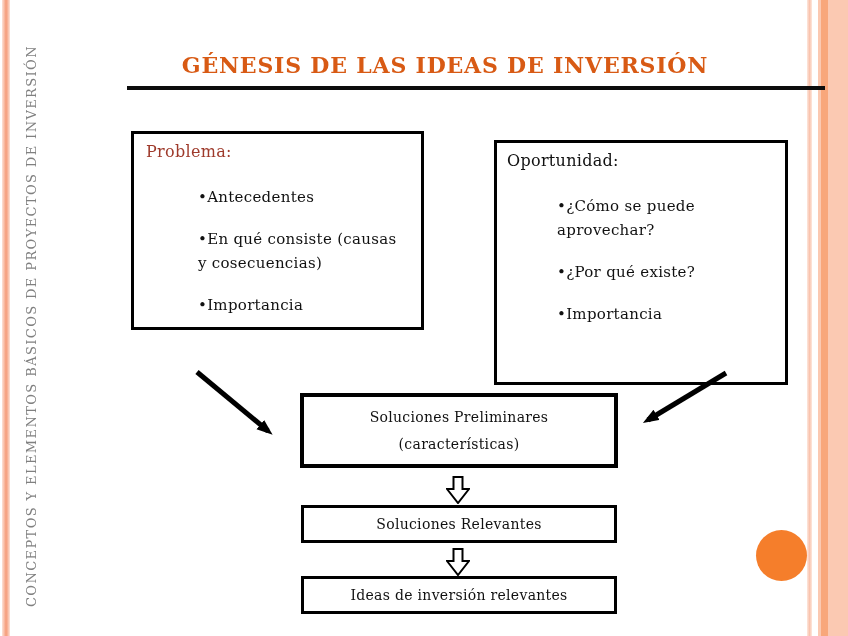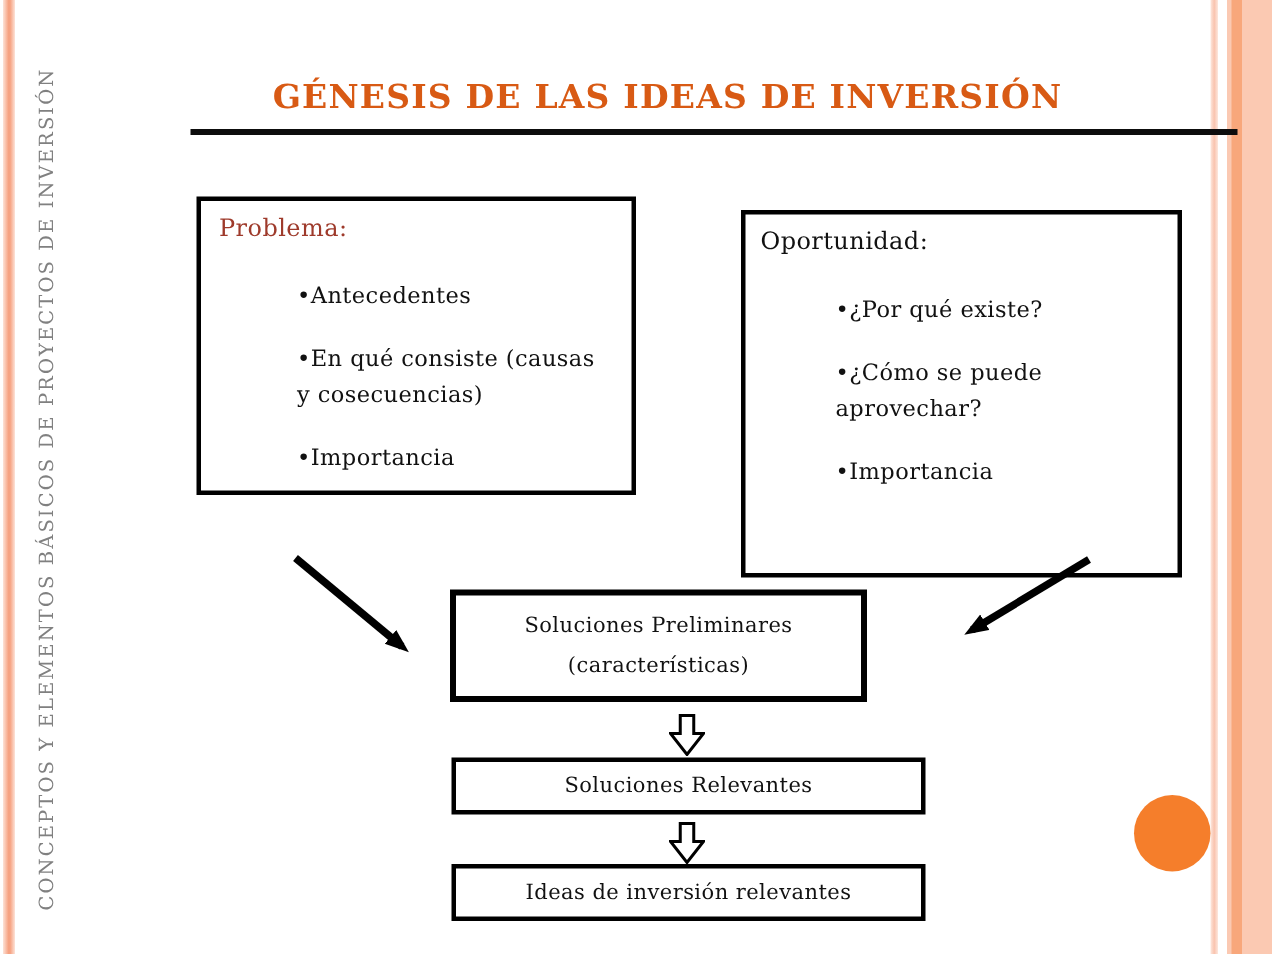--- a/index.html
+++ b/index.html
@@ -43,21 +43,21 @@
   .opportunity-box{left:494px;top:140px;width:294px;height:245px;padding:8px 10px;}
   .box-heading{font-size:16px;letter-spacing:0.3px;margin:0 0 24px 0;}
   .problem-box .box-heading{color:#9E3A2B;}
   .opportunity-box .box-heading{color:#111111;}
   .bullet{font-size:15px;letter-spacing:0.3px;line-height:24px;margin:0 0 18px 52px;width:202px;}
   .opportunity-box .bullet{margin-left:50px;width:215px;margin-bottom:18px;}
   
   .flow-box{position:absolute;background:#fff;border:3px solid #000;box-sizing:border-box;
     display:flex;flex-direction:column;justify-content:space-evenly;align-items:center;
     text-align:center;font-size:14px;letter-spacing:0.3px;}
-  .flow-box-1{left:300px;top:393px;width:278px;height:75px;border-width:4px;}
+  .flow-box-1{left:300px;top:393px;width:318px;height:75px;border-width:4px;}
   .flow-box-2{left:301px;top:505px;width:316px;height:38px;}
   .flow-box-3{left:301px;top:576px;width:316px;height:38px;}
   
   .diag-arrow{position:absolute;}
   .diag-arrow-left{left:190px;top:365px;}
   .diag-arrow-right{left:616px;top:366px;}
   .block-arrow{position:absolute;width:24px;height:28px;}
   .block-arrow-1{left:446px;top:476px;}
   .block-arrow-2{left:446px;top:548px;}
 </style>
@@ -79,22 +79,22 @@
 
   <div class="tbox problem-box">
     <div class="box-heading">Problema:</div>
     <div class="bullet">•Antecedentes</div>
     <div class="bullet">•En qué consiste (causas y cosecuencias)</div>
     <div class="bullet">•Importancia</div>
   </div>
 
   <div class="tbox opportunity-box">
     <div class="box-heading">Oportunidad:</div>
+    <div class="bullet">•¿Cómo se puede aprovechar?</div>
     <div class="bullet">•¿Por qué existe?</div>
-    <div class="bullet">•¿Cómo se puede aprovechar?</div>
     <div class="bullet">•Importancia</div>
   </div>
 
   <svg class="diag-arrow diag-arrow-left" width="105" height="90" viewBox="0 0 105 90">
     <defs>
       <marker id="ahL" markerUnits="userSpaceOnUse" markerWidth="18" markerHeight="14" refX="10" refY="6" orient="auto">
         <path d="M0,0 L16,6 L0,12 Z" fill="#000"></path>
       </marker>
     </defs>
     <line x1="7" y1="7" x2="78" y2="66" stroke="#000" stroke-width="5" marker-end="url(#ahL)"></line>

